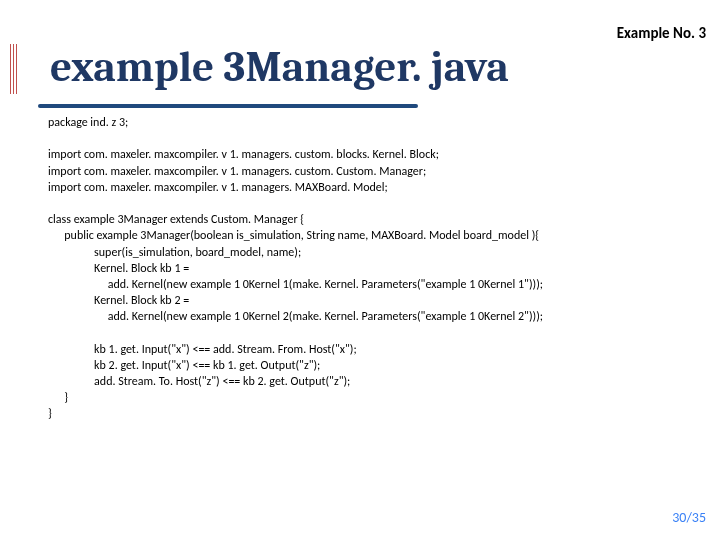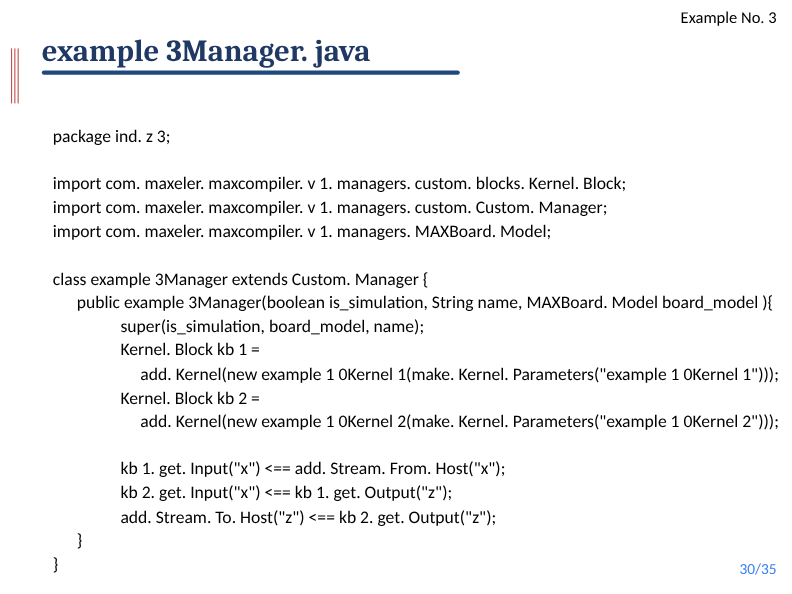--- a/index.html
+++ b/index.html
@@ -7,38 +7,38 @@
     padding: 0;
     width: 720px;
     height: 540px;
     background: #ffffff;
     font-family: "Calibri", "Segoe UI", Arial, sans-serif;
     position: relative;
     overflow: hidden;
   }
   .header-label {
     position: absolute;
-    top: 8px;
+    top: 24px;
     right: 14px;
     font-size: 15px;
     color: #000;
-    font-weight: 400;
+    font-weight: 700;
   }
   .title-wrap {
     position: absolute;
     top: 30px;
     left: 38px;
   }
   .title {
     font-family: "Cambria", Georgia, serif;
-    font-size: 28px;
+    font-size: 43px;
     font-weight: bold;
     color: #1f3864;
     letter-spacing: 0px;
-    margin: 0;
+    margin: 12px;
     padding: 0;
   }
   .title-underline {
     margin-top: 2px;
     width: 380px;
     height: 4px;
     background: #1f497d;
     border-radius: 2px;
   }
   .side-strip {
@@ -57,21 +57,21 @@
   }
   .side-strip .l1 { left: 0; }
   .side-strip .l2 { left: 3px; }
   .side-strip .l3 { left: 6px; }
   .code {
     position: absolute;
     top: 114px;
     left: 48px;
     right: 14px;
     font-family: "Calibri", "Segoe UI", Arial, sans-serif;
-    font-size: 16px;
+    font-size: 12px;
     line-height: 1.35;
     color: #000;
     white-space: pre;
   }
   .pager {
     position: absolute;
     bottom: 14px;
     right: 14px;
     font-size: 14px;
     color: #3b82f6;

